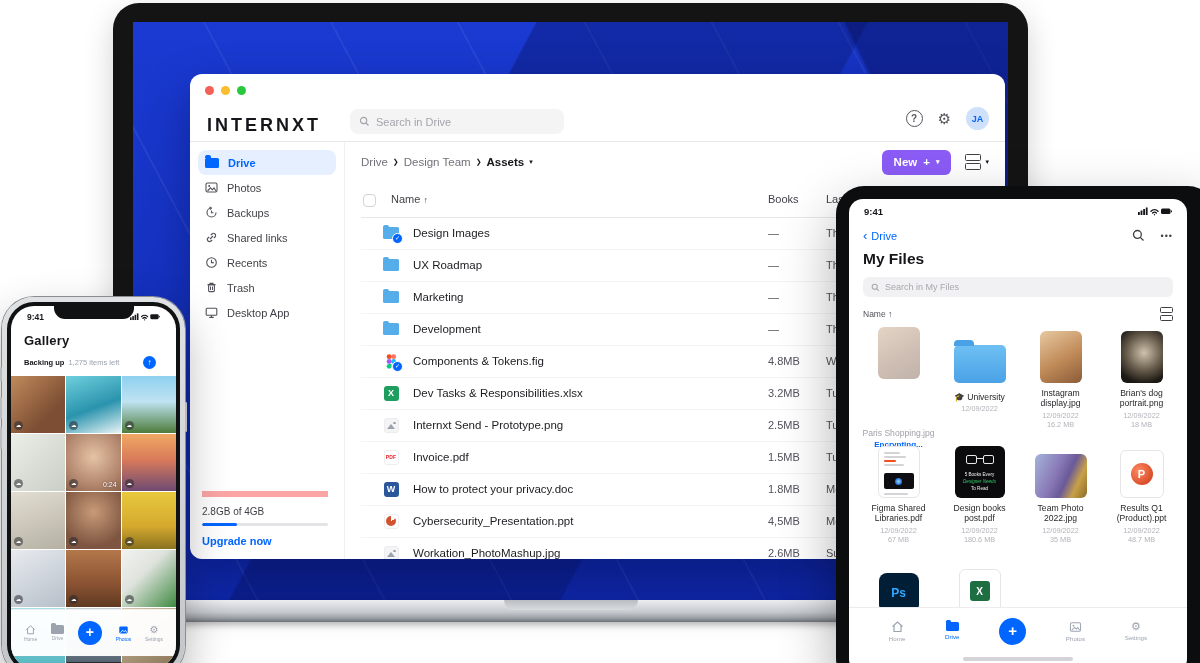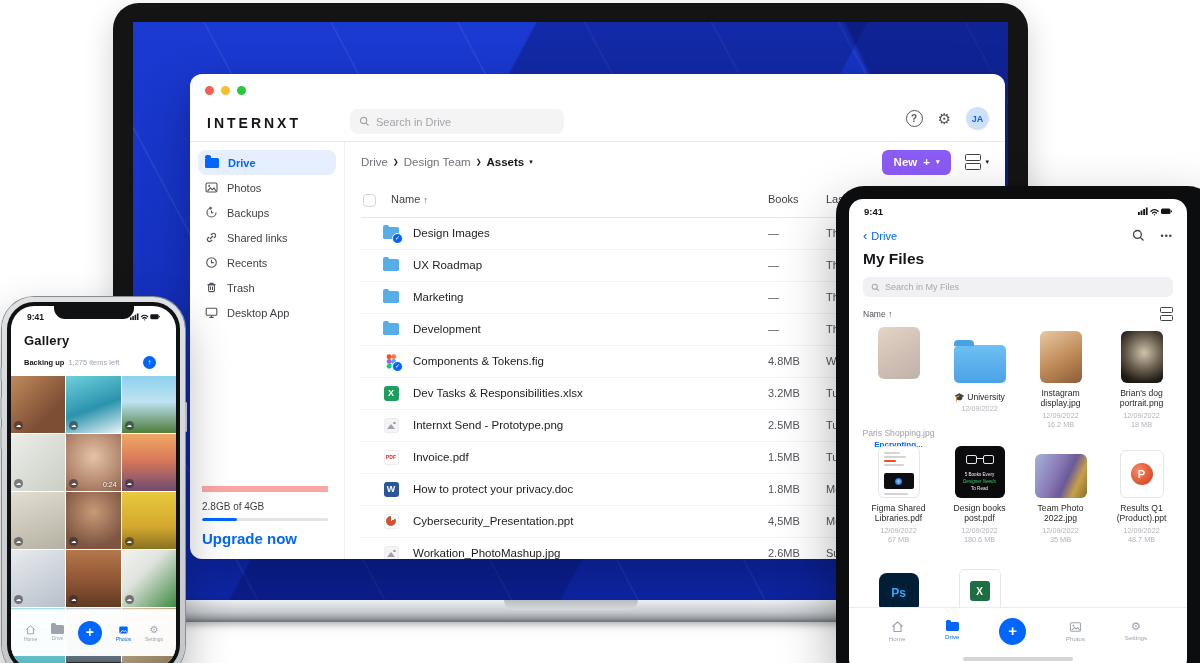--- a/index.html
+++ b/index.html
@@ -15,39 +15,39 @@
       linear-gradient(180deg,#1a3ad2 0%,#0f28aa 100%);}
   .macbase{position:absolute;left:98px;top:600px;width:945px;height:22px;background:linear-gradient(180deg,#eceef0 0%,#c6cacf 55%,#9ea3a9 80%,#6e7278 100%);border-radius:3px 3px 16px 16px;box-shadow:0 3px 6px rgba(0,0,0,.25);}
   .macnotch{position:absolute;left:50%;top:0;transform:translateX(-50%);width:134px;height:10px;background:linear-gradient(180deg,#b9bdc2,#d8dbde);border-radius:0 0 10px 10px;}
 
   
   .win{position:absolute;left:57px;top:52px;width:815px;height:485px;background:#fff;border-radius:12px;box-shadow:0 18px 45px rgba(0,10,60,.35);overflow:hidden;}
   .traffic{position:absolute;left:15px;top:12px;display:flex;gap:7px;}
   .dot{width:9px;height:9px;border-radius:50%;}
   .dot.r{background:#f45f57}.dot.y{background:#fbbd2e}.dot.g{background:#29c83f}
   .win-head{position:absolute;left:0;top:0;right:0;height:67px;border-bottom:1px solid #e8e8ea;}
-  .logo{position:absolute;left:17px;top:41px;font-size:14px;font-weight:bold;letter-spacing:3px;color:#15151a;}
+  .logo{position:absolute;left:17px;top:41px;font-size:18px;font-weight:bold;letter-spacing:3px;color:#15151a;}
   .w-search{position:absolute;left:160px;top:35px;width:214px;height:25px;background:#f4f4f5;border-radius:8px;display:flex;align-items:center;gap:6px;padding:0 9px;box-sizing:border-box;color:#a4a4ab;font-size:11px;}
   .w-head-right{position:absolute;right:16px;top:33px;display:flex;align-items:center;gap:15px;}
   .helpc{width:15px;height:15px;border:1.4px solid #55555e;border-radius:50%;color:#55555e;font-size:10px;font-weight:bold;display:flex;align-items:center;justify-content:center;}
   .gearc{font-size:15px;color:#55555e;line-height:1;}
   .avatar{width:23px;height:23px;border-radius:50%;background:#cfe0fb;color:#0066ff;font-size:9px;font-weight:bold;display:flex;align-items:center;justify-content:center;}
   .win-body{position:absolute;left:0;top:68px;right:0;bottom:0;display:flex;}
   .sidebar{position:relative;width:155px;border-right:1px solid #f0f0f2;box-sizing:border-box;padding-top:8px;}
   .s-item{display:flex;align-items:center;gap:9px;height:25px;margin:0 8px;padding:0 7px;border-radius:8px;font-size:11px;color:#3f3f46;}
   .s-item.active{background:#e6efff;color:#0066ff;font-weight:bold;}
   .s-item svg{flex:none;}
   .foldico{position:relative;width:14px;height:10px;border-radius:1.5px;background:#55aeea;flex:none;}
   .foldico:before{content:"";position:absolute;left:0;top:-2.5px;width:6px;height:3px;border-radius:2px 2px 0 0;background:inherit;}
   .foldico.blue{background:#0066ff;}
   .s-bottom{position:absolute;left:12px;right:16px;bottom:12px;border-top:6px solid #fca5a5;padding-top:9px;}
   .s-storage{font-size:10px;color:#3f3f46;}
   .s-track{margin-top:6px;height:3px;border-radius:2px;background:#e4e4e7;overflow:hidden;}
   .s-fill{height:100%;background:#0066ff;border-radius:2px;}
-  .s-upgrade{margin-top:9px;font-size:15px;font-weight:bold;color:#0066ff;}
+  .s-upgrade{margin-top:9px;font-size:11px;font-weight:bold;color:#0066ff;}
   .content{position:relative;flex:1;}
   .crumb-row{position:absolute;left:16px;right:16px;top:0;height:40px;display:flex;align-items:center;}
   .crumb{display:flex;align-items:center;gap:5px;font-size:11.5px;color:#71717a;}
   .crumb .cur{color:#15151a;font-weight:bold;}
   .caret{font-size:7px;color:#15151a;}
   .newbtn{margin-left:auto;height:25px;padding:0 12px;border-radius:6px;background:#8b5cf6;color:#fff;font-size:11.5px;font-weight:bold;display:flex;align-items:center;gap:6px;}
   .newbtn .caret{color:#fff;}
   .viewtgl{margin-left:14px;display:flex;align-items:center;gap:4px;color:#3f3f46;}
   .bars{display:flex;flex-direction:column;gap:2.5px;}
   .bars i{display:block;width:14px;height:4.5px;border:1.2px solid #3f3f46;border-radius:1.5px;}

